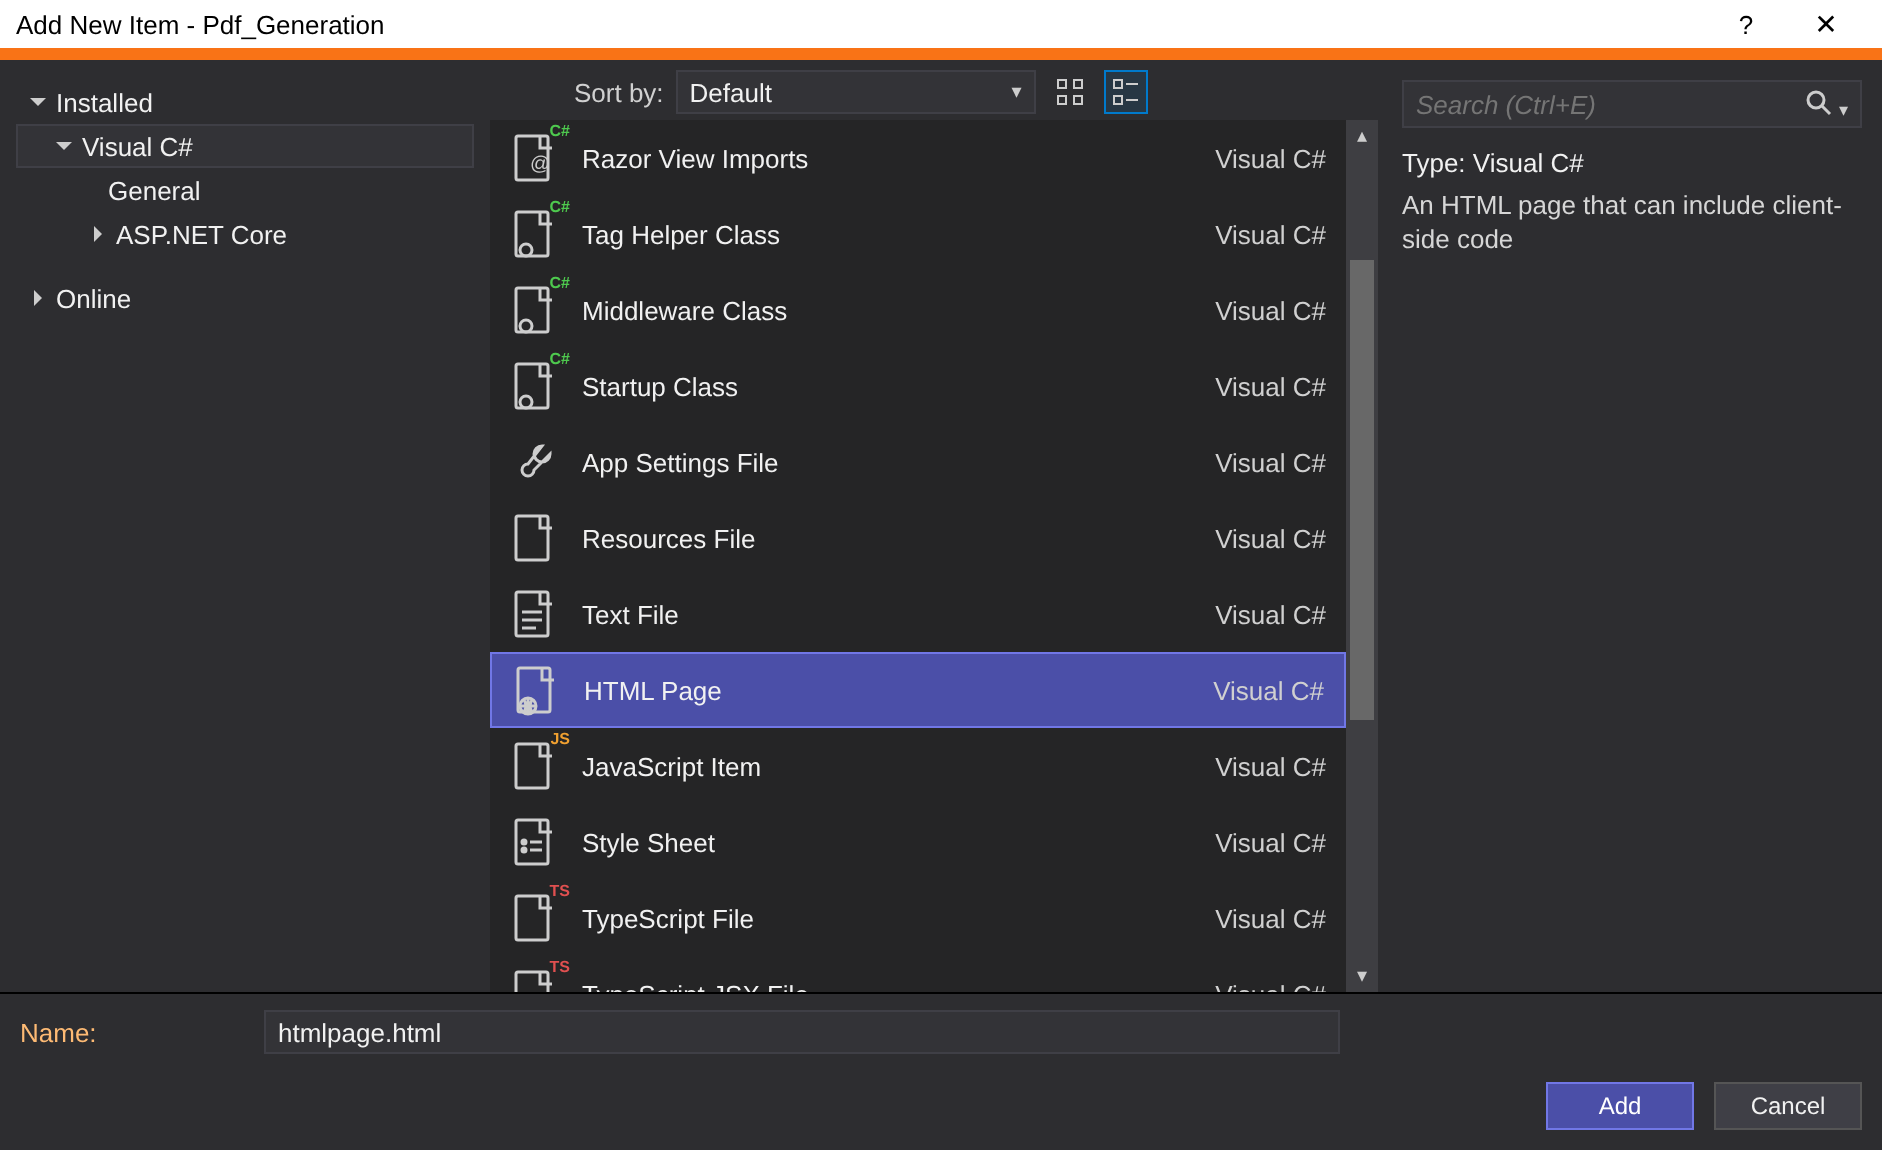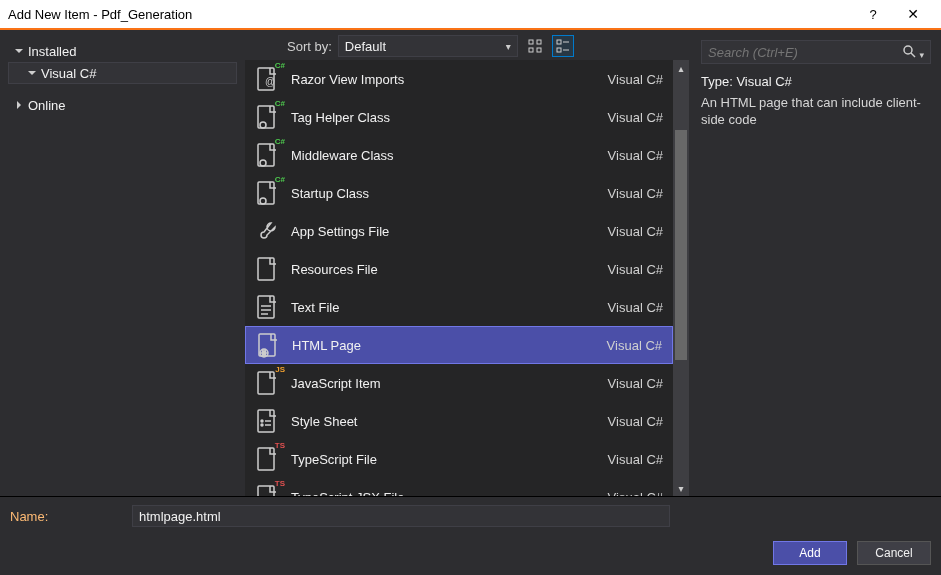--- a/index.html
+++ b/index.html
@@ -1,17 +1,17 @@
 <!DOCTYPE html>
 <html><head>
 <meta charset="utf-8">
 <style>
   * { box-sizing: border-box; margin: 0; padding: 0; font-family: "Segoe UI", Arial, sans-serif; }
   body { width: 941px; height: 575px; background: #2d2d30; color: #f1f1f1; font-size: 13px; overflow: hidden; display: flex; flex-direction: column; }
-  .titlebar { background: #fff; color: #000; height: 30px; display: flex; align-items: center; padding: 0 8px; border-bottom: 2px solid #f97316; }
+  .titlebar { background: #fff; color: #000; height: 30px; display: flex; align-items: center; padding: 0 8px; border-bottom: 6px solid #f97316; }
   .titlebar .title { flex: 1; font-size: 13px; }
   .titlebar .help { width: 40px; text-align: center; font-size: 13px; cursor: default; }
   .titlebar .close { width: 40px; text-align: center; font-size: 14px; cursor: default; }
   .body { flex: 1; display: flex; overflow: hidden; }
   .sidebar { width: 245px; padding: 10px 8px; overflow: auto; }
   .tree-node { display: flex; align-items: center; height: 22px; padding: 0 4px; cursor: default; }
   .tree-node.sel { background: #333337; border: 1px solid #3f3f46; }
   .tree-arrow { width: 14px; height: 14px; margin-right: 2px; display: flex; align-items: center; justify-content: center; }
   .tree-arrow svg { fill: #cdcdcd; }
   .tree-label { font-size: 13px; color: #f1f1f1; }
@@ -80,20 +80,31 @@
       <span class="tree-label">Installed</span>
     </div>
     <div class="tree-node tree-indent-1 sel">
       <span class="tree-arrow">
           <svg width="10" height="10" viewBox="0 0 10 10">
             <path d="M1 3 L5 7 L9 3 Z"></path>
           </svg>
         </span>
       <span class="tree-label">Visual C#</span>
     </div>
+    <div class="tree-node tree-indent-3">
+      <span class="tree-label">General</span>
+    </div>
+    <div class="tree-node tree-indent-2">
+      <span class="tree-arrow">
+          <svg width="10" height="10" viewBox="0 0 10 10">
+            <path d="M3 1 L7 5 L3 9 Z"></path>
+          </svg>
+        </span>
+      <span class="tree-label">ASP.NET Core</span>
+    </div>
     <div style="height:10px"></div>
     <div class="tree-node">
       <span class="tree-arrow">
           <svg width="10" height="10" viewBox="0 0 10 10">
             <path d="M3 1 L7 5 L3 9 Z"></path>
           </svg>
         </span>
       <span class="tree-label">Online</span>
     </div>
   </div>

